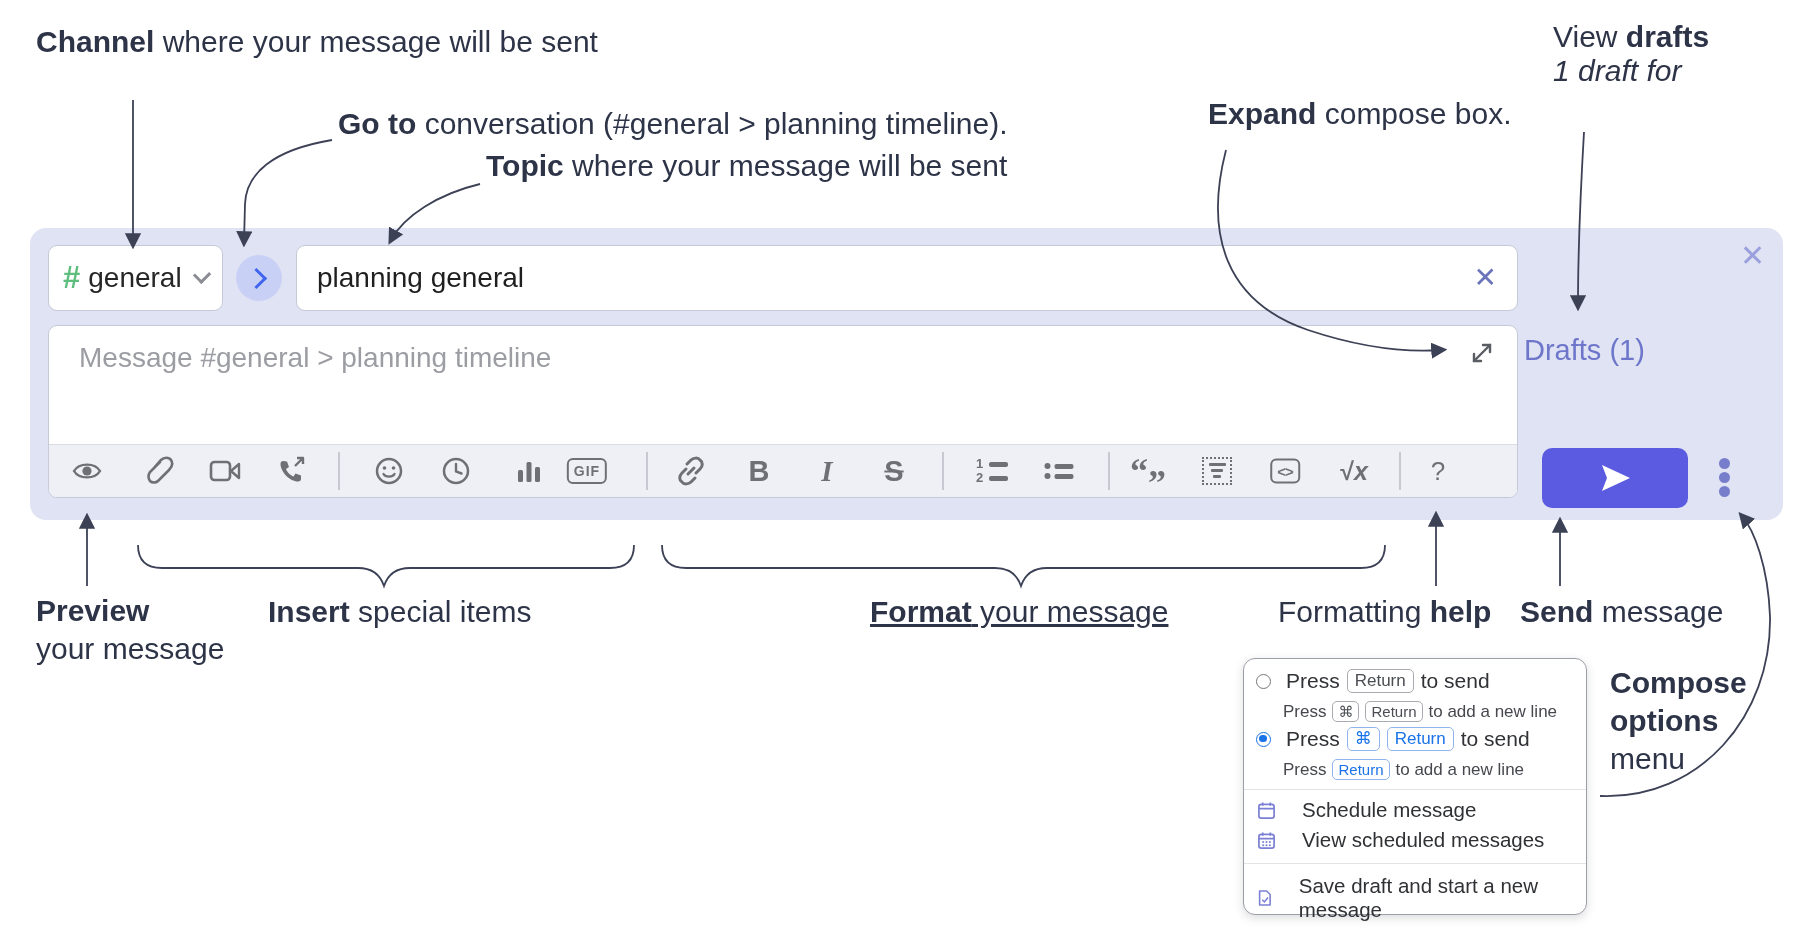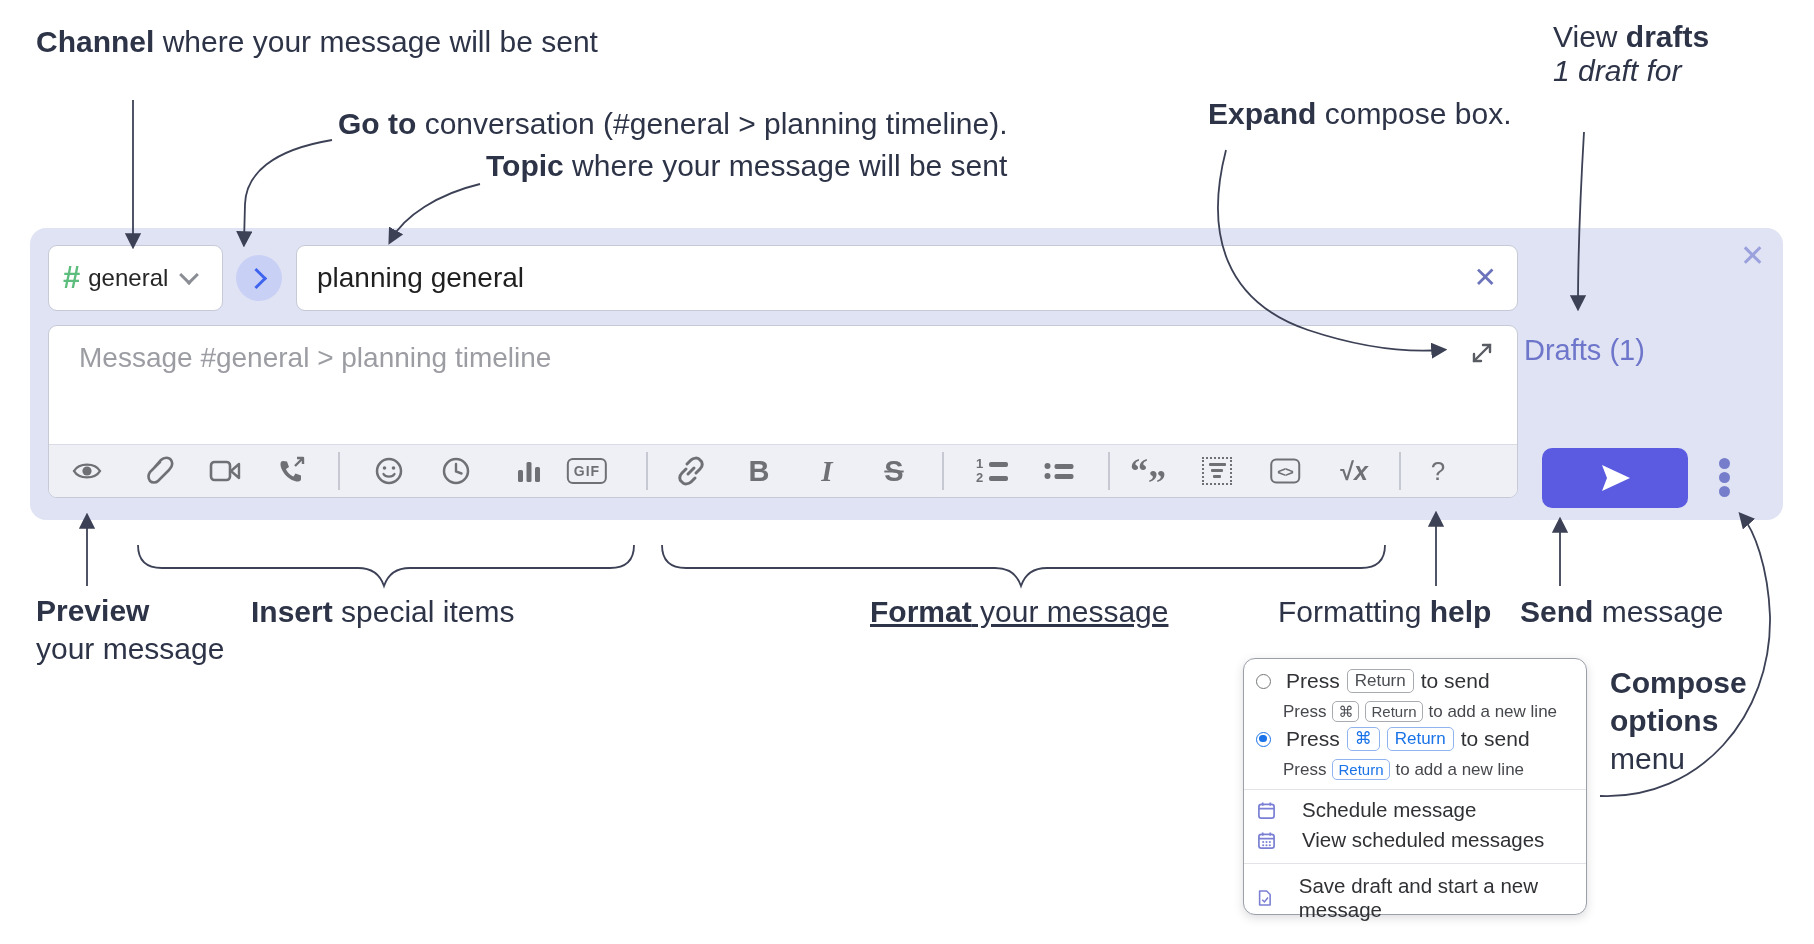--- a/index.html
+++ b/index.html
@@ -9,21 +9,21 @@
   .ann{position:absolute;font-size:30px;line-height:36px;color:#2e3448;white-space:nowrap;}
   .ann b{font-weight:700;}
   .it{font-style:italic;}
   .overlay{position:absolute;left:0;top:0;z-index:6;pointer-events:none;}
   
   .compose-outer{position:absolute;left:30px;top:228px;width:1753px;height:292px;
                  background:#e0e3f3;border-radius:16px;z-index:1;}
   .whitebox{position:absolute;background:#ffffff;border:1px solid #c6cad6;border-radius:9px;box-sizing:border-box;}
   .channel-box{left:48px;top:245px;width:175px;height:66px;display:flex;align-items:center;padding:0 14px;box-sizing:border-box;}
   .hash{color:#5cbd7c;font-weight:700;font-size:31px;margin-right:8px;}
-  .channel-name{font-size:24px;color:#262626;}
+  .channel-name{font-size:28px;color:#262626;}
   .chev{width:11px;height:11px;border-right:3px solid #8b8d94;border-bottom:3px solid #8b8d94;
         transform:rotate(45deg);margin:-6px 0 0 14px;}
   .goto-btn{position:absolute;left:236px;top:255px;width:46px;height:46px;border-radius:50%;
             background:#c9d0f6;display:flex;align-items:center;justify-content:center;}
   .goto-chev{width:12px;height:12px;border-right:3.5px solid #3f64ee;border-bottom:3.5px solid #3f64ee;
              transform:rotate(-45deg);margin-left:-5px;}
   .topic-box{left:296px;top:245px;width:1222px;height:66px;}
   .topic-text{position:absolute;left:20px;top:0;line-height:64px;font-size:28px;color:#1f1f1f;}
   .topic-clear{position:absolute;right:20px;top:0;line-height:64px;font-size:28px;color:#6b74ba;cursor:pointer;}
   .msg-box{left:48px;top:325px;width:1470px;height:173px;}
@@ -257,21 +257,21 @@
   </div>
   <div class="ellipsis">
     <span class="dot"></span>
       <span class="dot"></span>
       <span class="dot"></span>
   </div>
 
   <div class="ann" style="left:36px;top:592px;line-height:38px;">
     <b>Preview</b><br><span>your message</span>
   </div>
-  <div class="ann" style="left:251px;top:594px;"><b>Insert</b><span> special items</span></div>
+  <div class="ann" style="left:268px;top:594px;"><b>Insert</b><span> special items</span></div>
   <div class="ann" style="left:870px;top:594px;text-decoration:underline;"><b>Format</b><span> your message</span></div>
   <div class="ann" style="left:1278px;top:594px;"><span>Formatting </span><b>help</b></div>
   <div class="ann" style="left:1520px;top:594px;"><b>Send</b><span> message</span></div>
   <div class="ann" style="left:1610px;top:664px;line-height:38px;">
     <b>Compose</b><br>
     <b>options</b><br>
     <span>menu</span>
   </div>
 
   <div class="popup">

